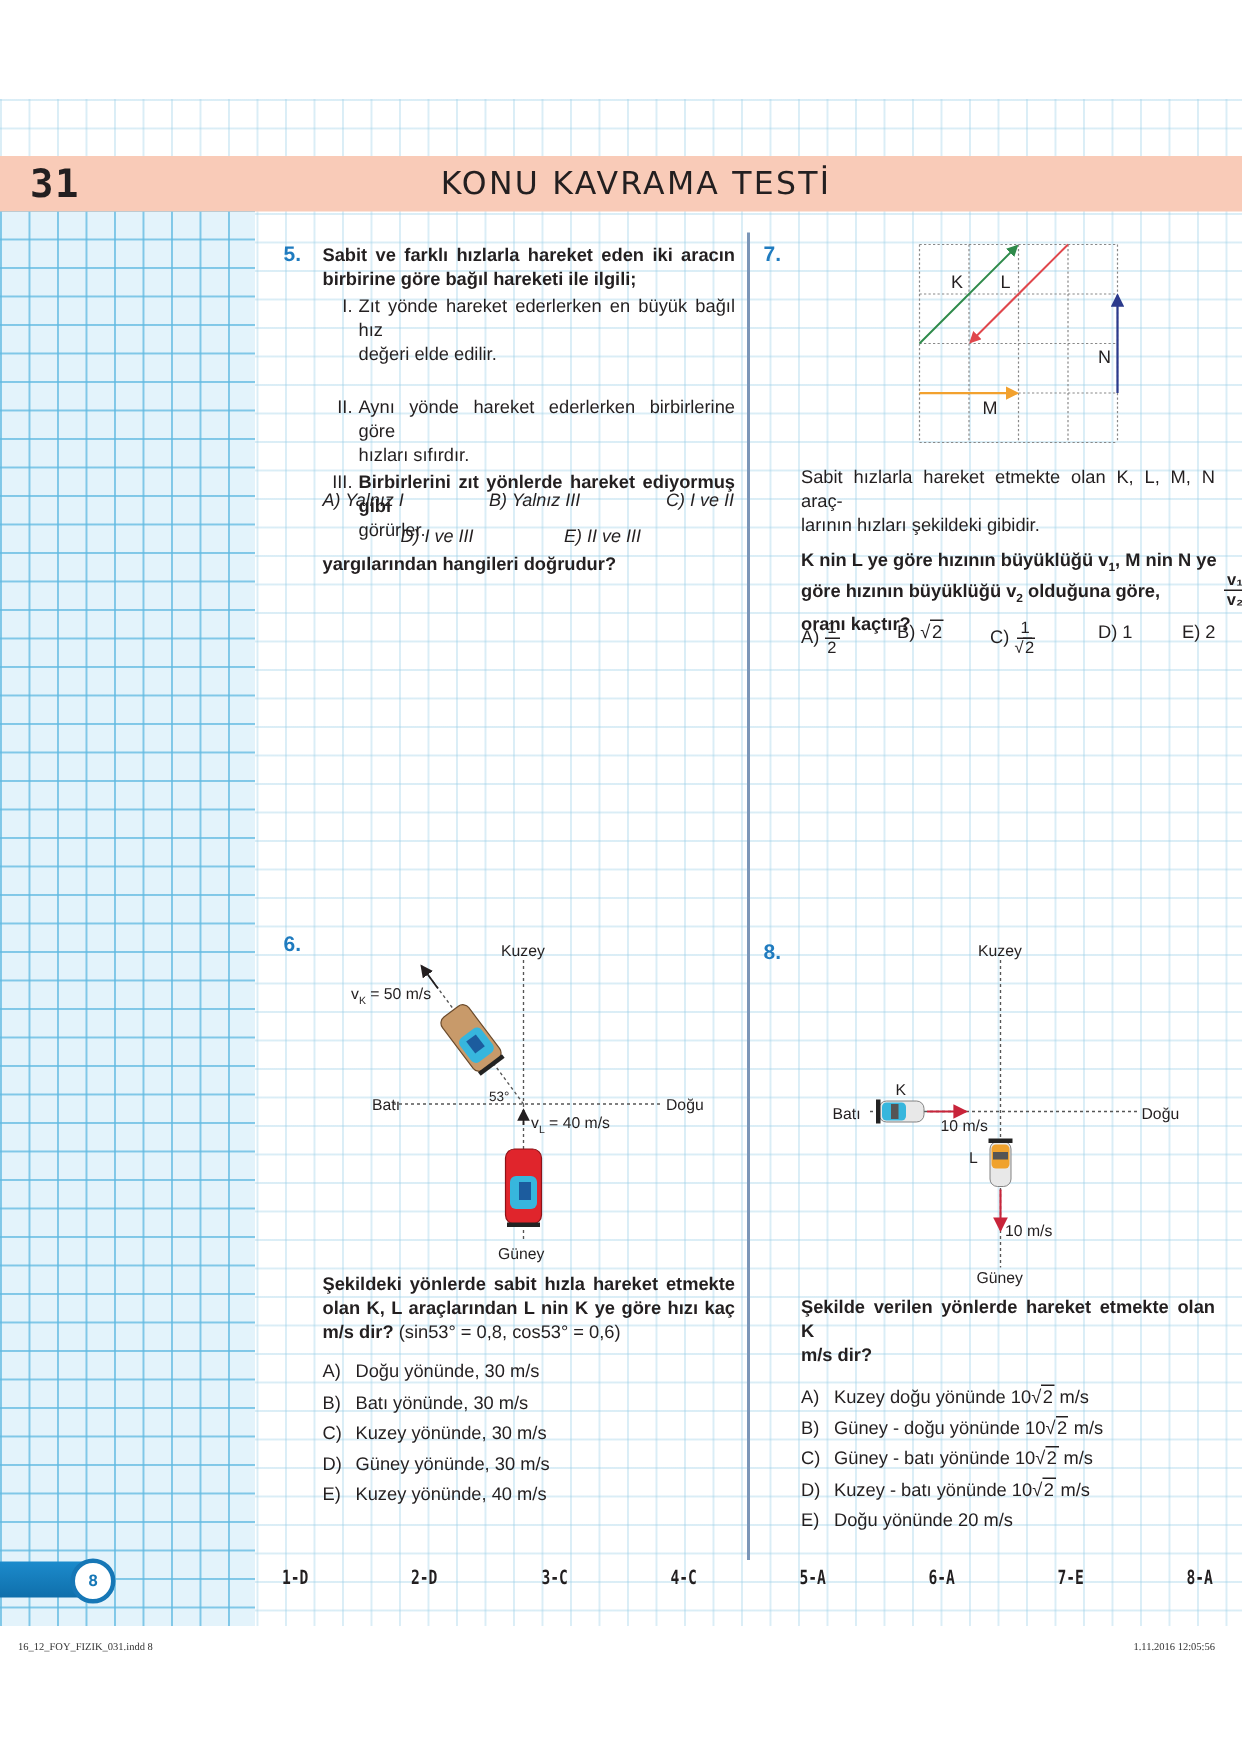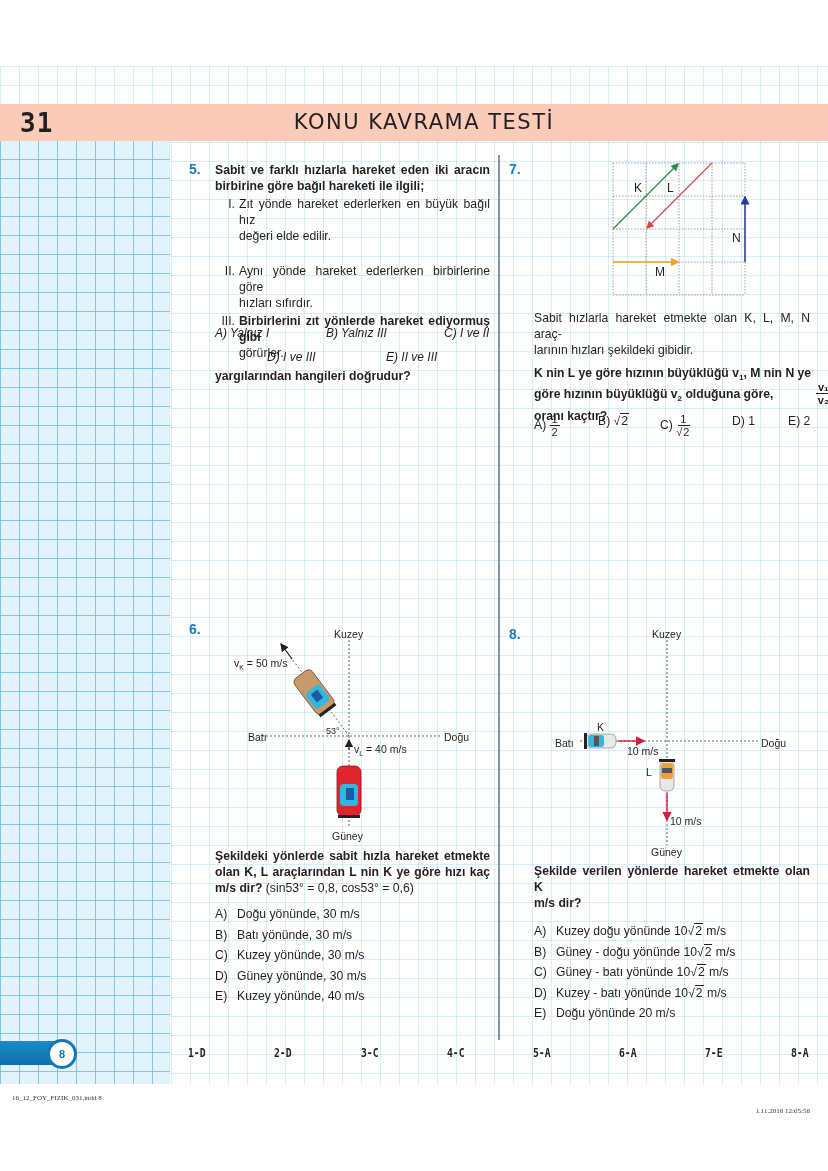--- a/index.html
+++ b/index.html
@@ -110,21 +110,21 @@
         <span style="display:block;text-align:justify;text-align-last:justify;font-weight:bold;">Birbirlerini zıt yönlerde hareket ediyormuş gibi</span>
         <span style="display:block;">görürler.</span>
       </span>
   </div>
   <div class="bold" style="margin-top:7px;">yargılarından hangileri doğrudur?</div>
 </div>
 <div class="opts5" style="left:215px;top:326px;">A) Yalnız I</div>
 <div class="opts5" style="left:326px;top:326px;">B) Yalnız III</div>
 <div class="opts5" style="left:444px;top:326px;">C) I ve II</div>
 <div class="opts5" style="left:267px;top:350px;">D) I ve III</div>
-<div class="opts5" style="left:386px;top:350px;">E) II ve III</div>
+<div class="opts5" style="left:376px;top:350px;">E) II ve III</div>
 
 <div class="qnum" style="left:509px;top:161px;">7.</div>
 <svg style="position:absolute;left:610px;top:160px;" width="140" height="140">
   <defs>
     <marker id="ag" markerWidth="6" markerHeight="6" refX="5" refY="3" orient="auto">
         <path d="M0,0 L6,3 L0,6 z" fill="#2e8a4a"></path>
       </marker>
     <marker id="ar" markerWidth="6" markerHeight="6" refX="5" refY="3" orient="auto">
         <path d="M0,0 L6,3 L0,6 z" fill="#e0474c"></path>
       </marker>
@@ -316,13 +316,13 @@
   <span style="left:18px;">1-D</span>
   <span style="left:104px;">2-D</span>
   <span style="left:191px;">3-C</span>
   <span style="left:277px;">4-C</span>
   <span style="left:363px;">5-A</span>
   <span style="left:449px;">6-A</span>
   <span style="left:535px;">7-E</span>
   <span style="left:621px;">8-A</span>
 </div>
 <div class="slug" style="left:12px;">16_12_FOY_FIZIK_031.indd   8</div>
-<div class="slug" style="right:18px;margin-top:13px;">1.11.2016   12:05:56</div>
+<div class="slug" style="right:18px;">1.11.2016   12:05:56</div>
 
 </body></html>

